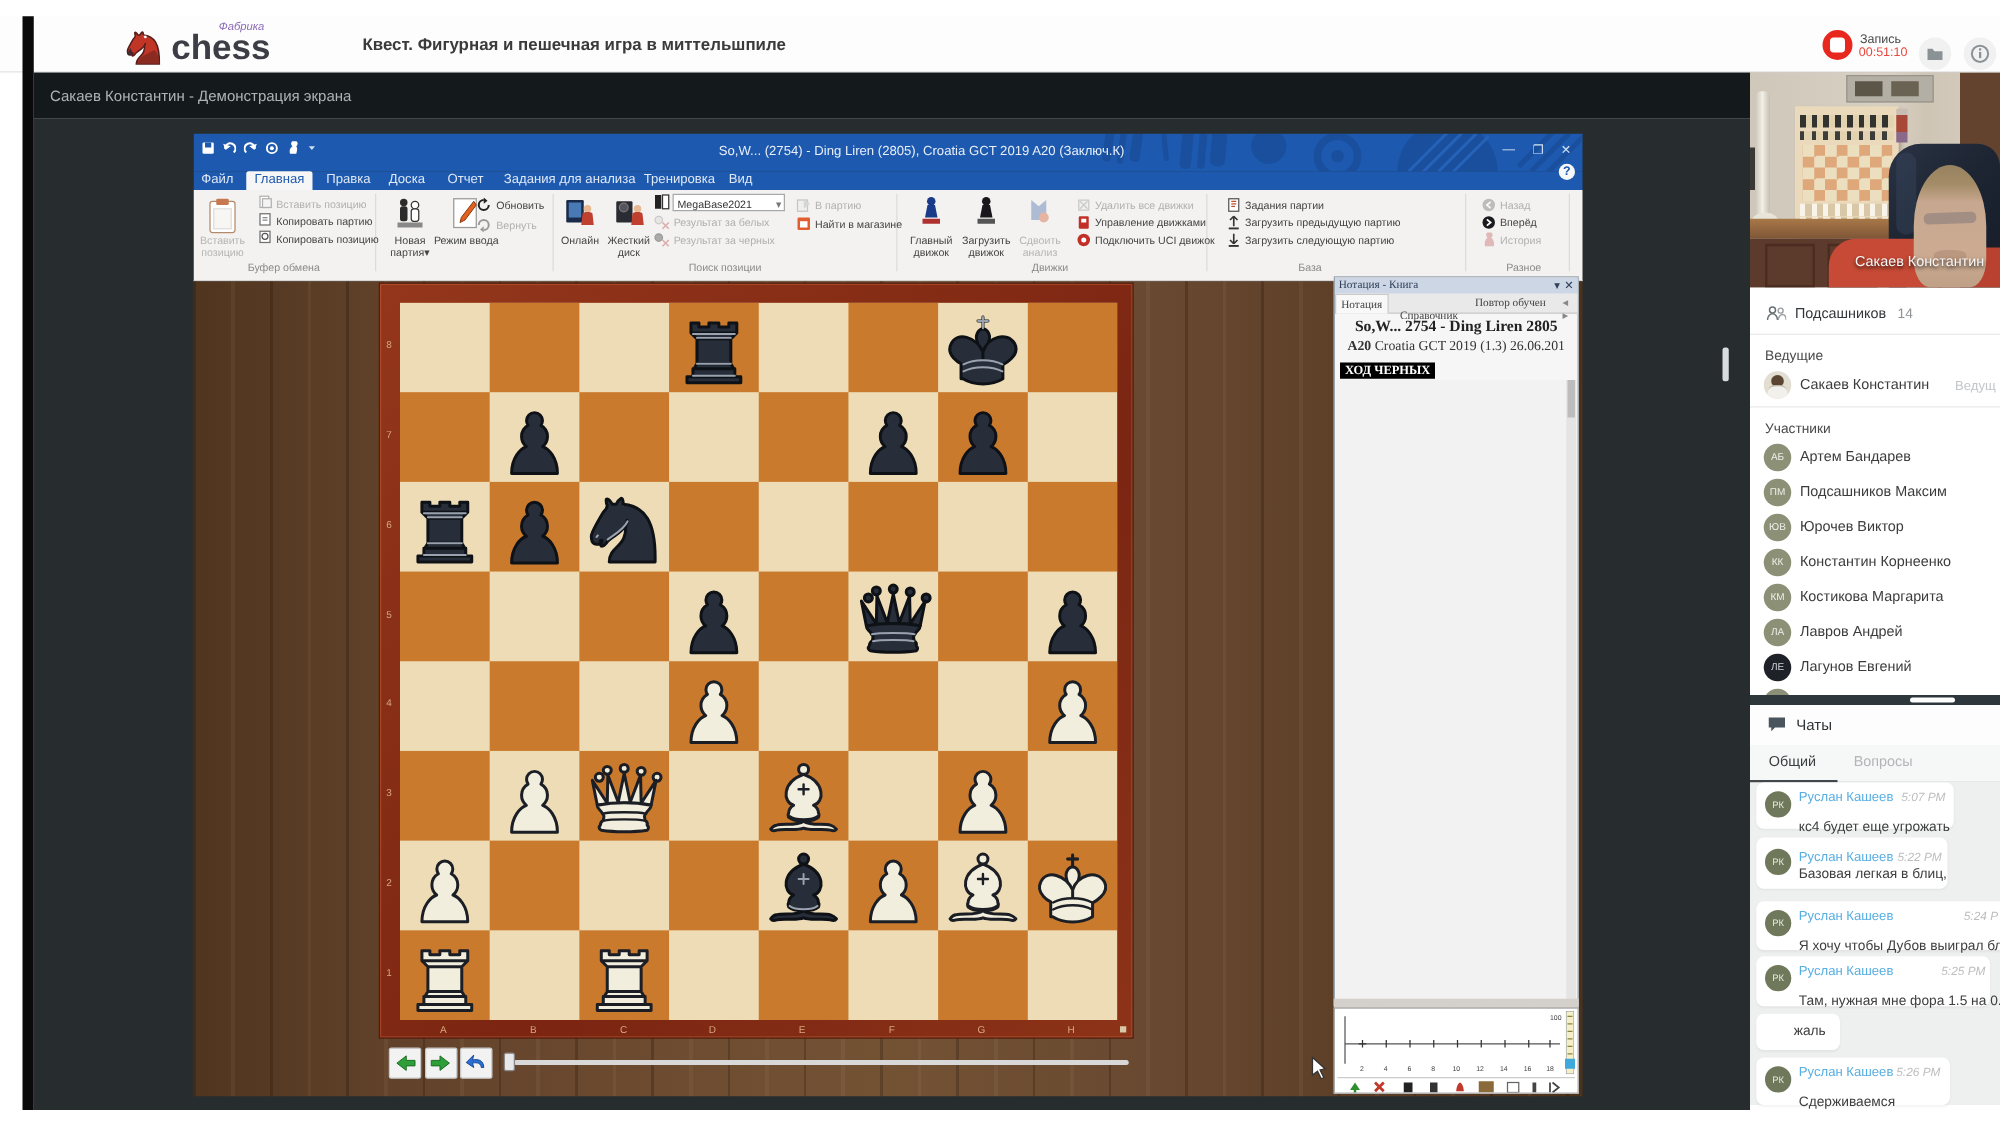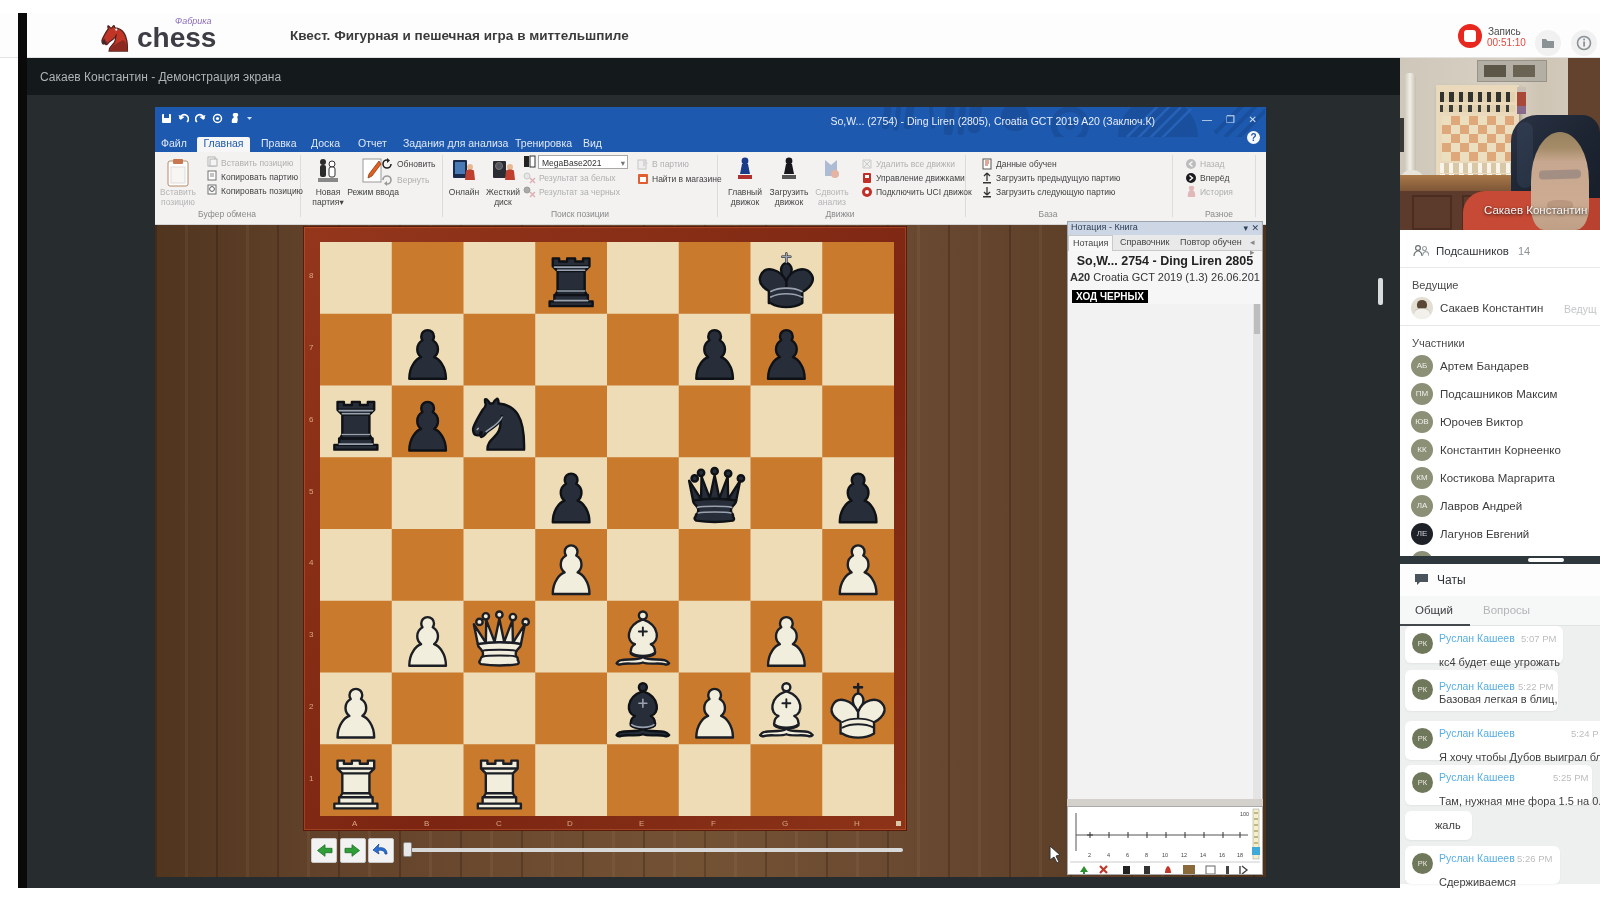--- a/index.html
+++ b/index.html
@@ -39,21 +39,21 @@
 .woodtex { background:
   repeating-linear-gradient(90deg, rgba(0,0,0,0.18) 0 2px, rgba(0,0,0,0) 2px 38px, rgba(255,255,255,0.05) 38px 40px, rgba(0,0,0,0) 40px 78px),
   linear-gradient(90deg,#4e3421 0%, #5d3e27 18%, #684731 40%, #5f402a 62%, #53381f 84%, #4a3019 100%); }
 
 
 #rpanel { left:1400px; top:58px; width:200px; height:830px; background:#ffffff; }
 
 
 .qicon { position:absolute; top:6px; width:11px; height:11px; }
 #cb-title .deco { position:absolute; opacity:0.55; }
-#cb-titletext { position:absolute; left:420px; top:8px; width:580px; text-align:right; font-size:10.5px; color:#e8eef8; }
+#cb-titletext { position:absolute; left:420px; top:8px; width:580px; text-align:left; font-size:10.5px; color:#e8eef8; }
 .winbtn { position:absolute; top:7px; color:#cfe0f2; font-size:11px; }
 #helpbtn { position:absolute; left:1092px; top:24px; z-index:5; width:13px; height:13px; background:#f6f8fa; border-radius:50%; color:#1d59ae; font-size:10px; font-weight:bold; text-align:center; line-height:13px; }
 .cbtab { position:absolute; top:0; height:15px; font-size:10.5px; color:#dfe8f5; }
 #tab-active { position:absolute; left:42px; top:0; width:53px; height:15px; background:#f6f6f6; border-radius:2px 2px 0 0; color:#1d59ae; text-align:center; font-size:10.5px; }
 
 
 .rib-sep { position:absolute; top:3px; width:1px; height:62px; background:#dcdcdc; }
 .rib-label { position:absolute; top:57px; font-size:8.5px; color:#8a8a8a; text-align:center; }
 .rib-small { position:absolute; font-size:8.5px; color:#444; white-space:nowrap; }
 .rib-small.gray { color:#b0b0b0; }
@@ -64,42 +64,42 @@
 #boardframe { position:absolute; left:148px; top:1px; width:604px; height:605px;
   background:linear-gradient(135deg,#93361c 0%, #882e16 30%, #7b2512 60%, #8c3318 100%);
   border:1px solid #581c0c; box-shadow:inset 0 0 0 1px rgba(255,140,80,0.25); }
 #boardsvg { position:absolute; left:16px; top:15px; }
 .bcoord { position:absolute; font-size:8px; color:#d8a87e; }
 .navbtn { position:absolute; width:26px; height:25px; background:#f2f2f2; border:1px solid #c8c8c8; border-radius:2px; }
 #slider-track { position:absolute; left:256px; top:623px; width:492px; height:4px; background:#d8d8d8; border-radius:2px; }
 #slider-handle { position:absolute; left:248px; top:617px; width:9px; height:15px; background:#e8e8e8; border:1px solid #888; border-radius:2px; }
 
 
-#notpanel { position:absolute; left:912px; top:-4px; width:196px; height:584px; background:#f6f6f6; border:1px solid #9aa4ad; }
+#notpanel { position:absolute; left:912px; top:-4px; width:196px; height:584px; background:#f6f6f6; border:1px solid #9aa4ad;font-family:Liberation Serif, serif; }
 #not-title { position:absolute; left:0; top:0; width:194px; height:13px; background:#ccd6e4; font-size:9px; color:#30405a; }
 #not-tabs { position:absolute; left:0; top:13px; width:194px; height:16px; background:#e9e9e9; border-bottom:1px solid #c9c9c9; }
 .ntab { position:absolute; top:0px; height:15px; font-size:9px; color:#444; padding:2px 4px; }
 #not-head1 { position:absolute; left:0; top:32px; width:194px; text-align:center; font-size:12.5px; font-weight:bold; color:#222; }
 #not-head2 { position:absolute; left:0; top:49px; width:194px; text-align:center; font-size:11px; color:#333; white-space:nowrap; }
 #not-move { position:absolute; left:4px; top:68px; background:#000; color:#fff; font-size:10px; font-weight:bold; padding:1px 4px; }
 #not-body { position:absolute; left:1px; top:82px; width:186px; height:498px; background:#f2f2f2; }
 #not-scroll { position:absolute; right:1px; top:82px; width:8px; height:498px; background:#e4e4e4; }
 
 
 #video { position:absolute; left:0; top:0; width:200px; height:172px; background:#a8a296; overflow:hidden; }
 .pl-row { position:absolute; left:0; width:200px; height:28px; }
 .pl-av { position:absolute; left:11px; top:0px; width:22px; height:22px; border-radius:50%; background:#8b9077; color:#eef0e8; font-size:8px; text-align:center; line-height:22px; }
 .pl-name { position:absolute; left:40px; top:5px; font-size:11.5px; color:#3c3c3c; white-space:nowrap; }
 .sec-label { position:absolute; left:12px; font-size:11px; color:#4a4a4a; }
 #chatdivider { position:absolute; left:0; top:498px; width:200px; height:8px; background:#2e383c; }
 #chatdivider div { position:absolute; left:128px; top:2px; width:36px; height:4px; border-radius:2px; background:#fdfdfd; }
 .msg { position:absolute; background:#fff; border-radius:6px; box-shadow:0 1px 2px rgba(0,0,0,0.05); }
 .msg .av { position:absolute; left:7px; top:7px; width:21px; height:21px; border-radius:50%; background:#70785c; color:#e8e8dd; font-size:7.5px; text-align:center; line-height:21px; }
 .msg .nm { position:absolute; left:34px; top:6px; font-size:10.5px; color:#57aee2; white-space:nowrap; }
-.msg .tm { position:absolute; top:7px; font-size:9.5px; color:#bdbdbd; white-space:nowrap; }
+.msg .tm { position:absolute; top:7px; font-size:9.5px; color:#bdbdbd; white-space:nowrap;font-style:italic; }
 .msg .tx { position:absolute; left:34px; top:30px; font-size:11px; color:#3e3e3e; white-space:nowrap; }
 
 
 .wpc { fill:#f2eedd; stroke:#1b1e24; stroke-width:1.5; stroke-linejoin:round; stroke-linecap:round; }
 .bpc { fill:#272e3a; stroke:#0e1116; stroke-width:1.5; stroke-linejoin:round; stroke-linecap:round; }
 .bdet { stroke:#99a2ae; stroke-width:1; fill:none; stroke-linecap:round; }
 .wdet { stroke:#1b1e24; stroke-width:1.2; fill:none; stroke-linecap:round; }
 
 
 #graphpanel { position:absolute; left:912px; top:581px; width:196px; height:69px; background:#ffffff; border:1px solid #aaa; }
@@ -311,21 +311,21 @@
       <svg class="rib-ic" style="left:706px; top:34px;" width="12" height="12" viewBox="0 0 12 12">
           <circle cx="6" cy="6" r="5" fill="#c03028"></circle>
           <circle cx="6" cy="6" r="2" fill="#fff"></circle>
         </svg>
       <div class="rib-small" style="left:721px; top:35px;">Подключить UCI движок</div>
 
       <svg class="rib-ic" style="left:826px; top:6px;" width="12" height="12" viewBox="0 0 12 12">
           <rect x="2" y="1" width="8" height="10" fill="#fff" stroke="#555"></rect>
           <path d="M4 3 h4 M4 5 h4 M4 7 h3" stroke="#c05030"></path>
         </svg>
-      <div class="rib-small" style="left:841px; top:7px;">Данные обучен</div>
+      <div class="rib-small" style="left:841px; top:7px;">Задания партии</div>
       <svg class="rib-ic" style="left:826px; top:20px;" width="12" height="12" viewBox="0 0 12 12">
           <path d="M6 1 v8 M6 1 l-3 3 M6 1 l3 3" stroke="#333" stroke-width="1.3" fill="none"></path>
           <rect x="2" y="10" width="8" height="1.5" fill="#333"></rect>
         </svg>
       <div class="rib-small" style="left:841px; top:21px;">Загрузить предыдущую партию</div>
       <svg class="rib-ic" style="left:826px; top:34px;" width="12" height="12" viewBox="0 0 12 12">
           <path d="M6 9 v-8 M6 9 l-3-3 M6 9 l3-3" stroke="#333" stroke-width="1.3" fill="none"></path>
           <rect x="2" y="10" width="8" height="1.5" fill="#333"></rect>
         </svg>
       <div class="rib-small" style="left:841px; top:35px;">Загрузить следующую партию</div>
@@ -551,21 +551,21 @@
           </svg></div>
       <div class="navbtn" style="left:213px; top:613px;"><svg width="24" height="23" viewBox="0 0 24 23">
             <path d="M18 15 C18 9 13 8 9 9 L10 5 L4 11 L10 15 L9 11.5 C13 10.5 16 12 16 15 Z" fill="#2b6fd4" stroke="#1a4a98" stroke-width="0.8"></path>
           </svg></div>
       <div id="slider-track"></div>
       <div id="slider-handle"></div>
       <div id="notpanel">
         <div id="not-title"><span style="margin-left:3px;">Нотация - Книга</span><span style="position:absolute; right:14px; top:1px;">▾</span><span style="position:absolute; right:3px; top:1px;">✕</span></div>
         <div id="not-tabs">
           <div class="ntab" style="left:0; background:#f8f8f8; border:1px solid #c9c9c9; border-bottom:none; height:16px;">Нотация</div>
-          <div class="ntab" style="left:48px;">Справочник</div>
+          <div class="ntab" style="left:48px;margin-top:10px;">Справочник</div>
           <div class="ntab" style="left:108px;">Повтор обучен</div>
           <div class="ntab" style="left:178px; color:#888;">◂ ▸</div>
         </div>
         <div id="not-head1">So,W... 2754 - Ding Liren 2805</div>
         <div id="not-head2"><b>A20</b> Croatia GCT 2019 (1.3) 26.06.201</div>
         <div id="not-move">ХОД ЧЕРНЫХ</div>
         <div id="not-body"></div>
         <div id="not-scroll">
             <div style="position:absolute; top:0; left:1px; width:6px; height:30px; background:#bdbdbd;"></div>
           </div>

